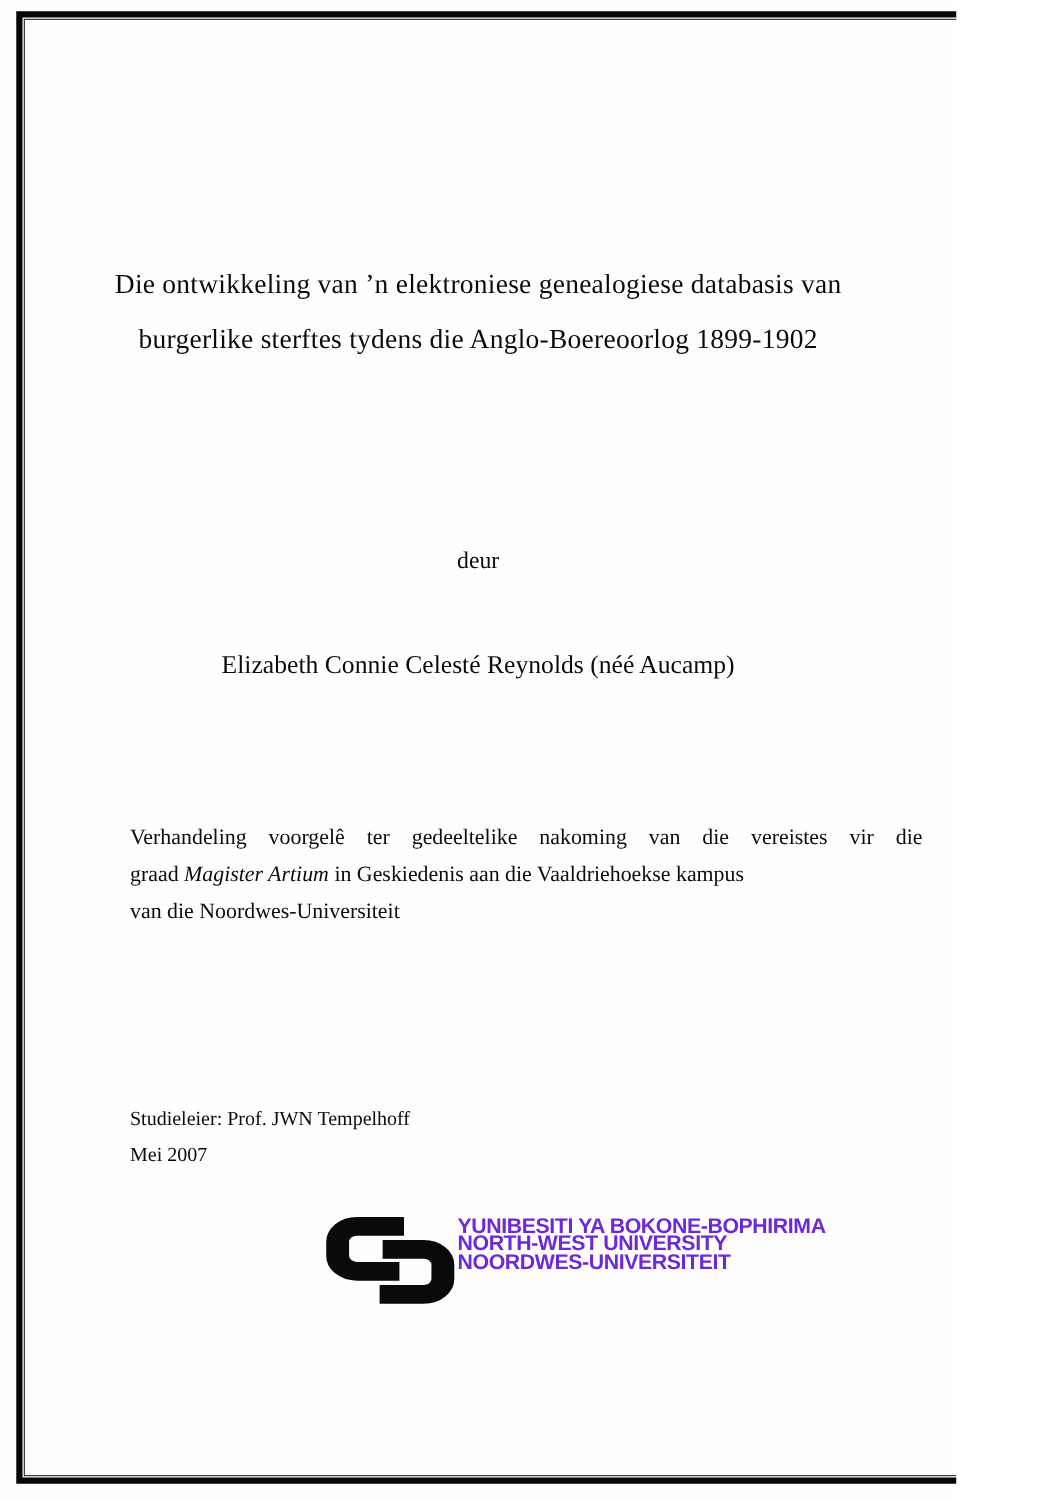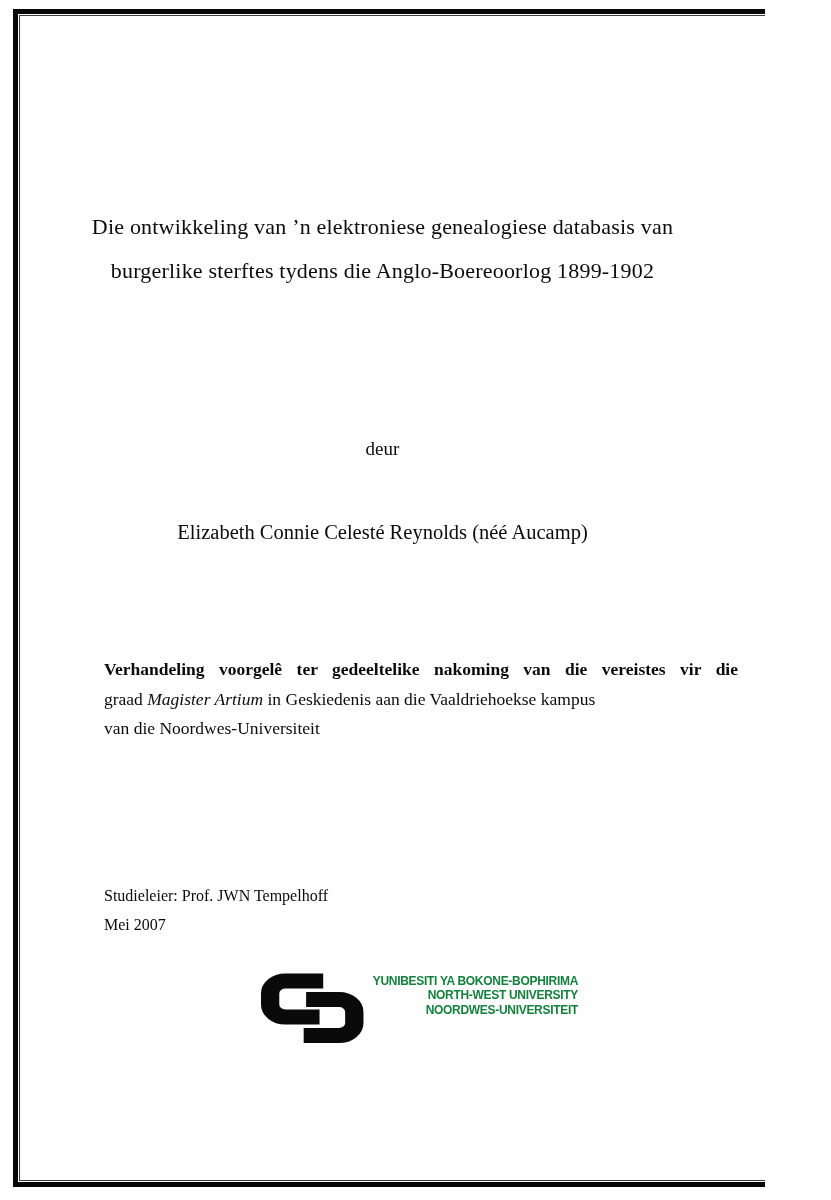--- a/index.html
+++ b/index.html
@@ -67,21 +67,20 @@
     position: absolute;
     left: 104px;
     top: 655px;
     width: 634px;
     font-size: 17.5px;
     line-height: 29.5px;
   }
   .line-justify {
     text-align: justify;
     text-align-last: justify;
-    font-weight: bold;
   }
   .it {
     font-style: italic;
   }
   .supervisor {
     position: absolute;
     left: 104px;
     top: 882px;
     font-size: 16px;
     line-height: 28.5px;
@@ -99,25 +98,25 @@
     top: 0;
   }
   .logo-text {
     position: absolute;
     left: 116px;
     top: 12px;
     width: 212px;
     text-align: right;
     font-family: "Liberation Sans", sans-serif;
     font-weight: 700;
-    font-size: 12px;
+    font-size: 17px;
     line-height: 14.4px;
     letter-spacing: -0.3px;
     white-space: nowrap;
-    color: #15803d;
+    color: #6d28d9;
   }
 </style>
 </head>
 <body>
 
 <div class="page">
 
   <div class="frame">
     <div class="frame-inner"></div>
   </div>

